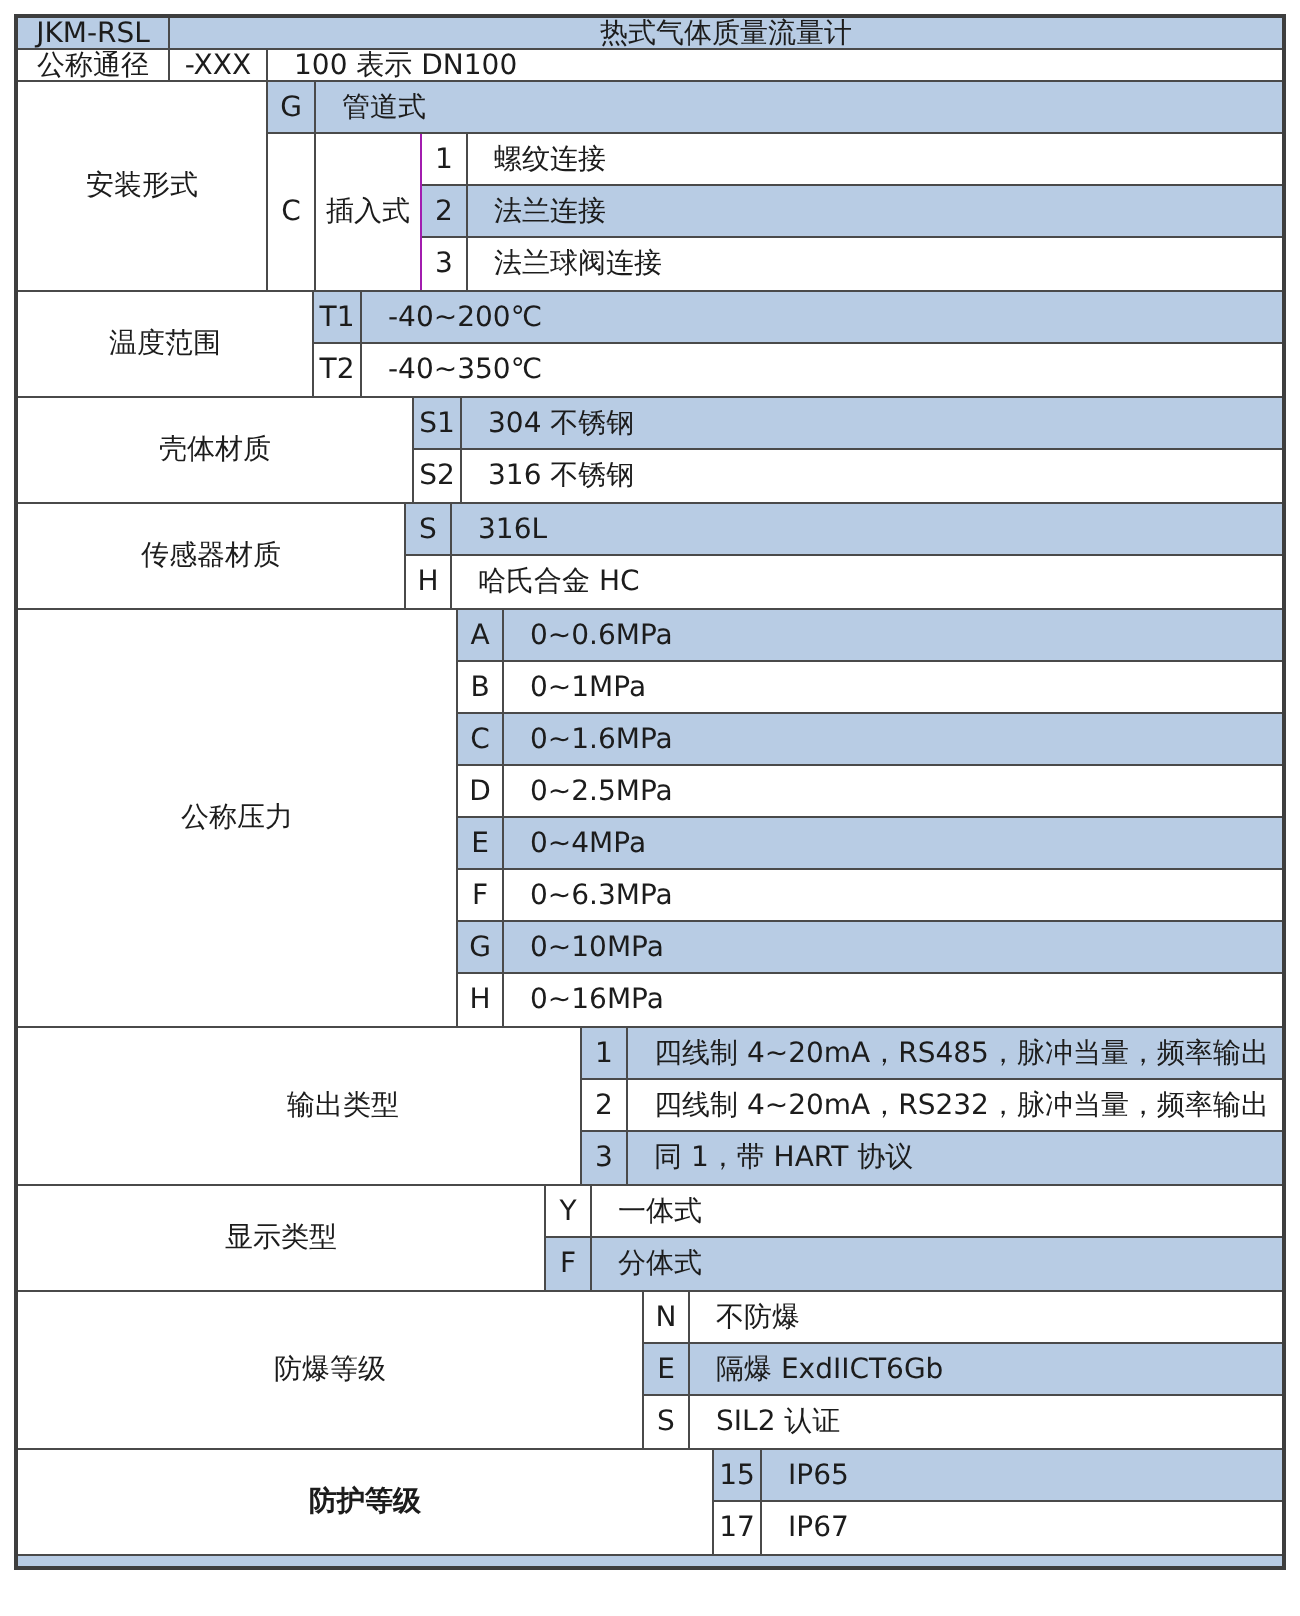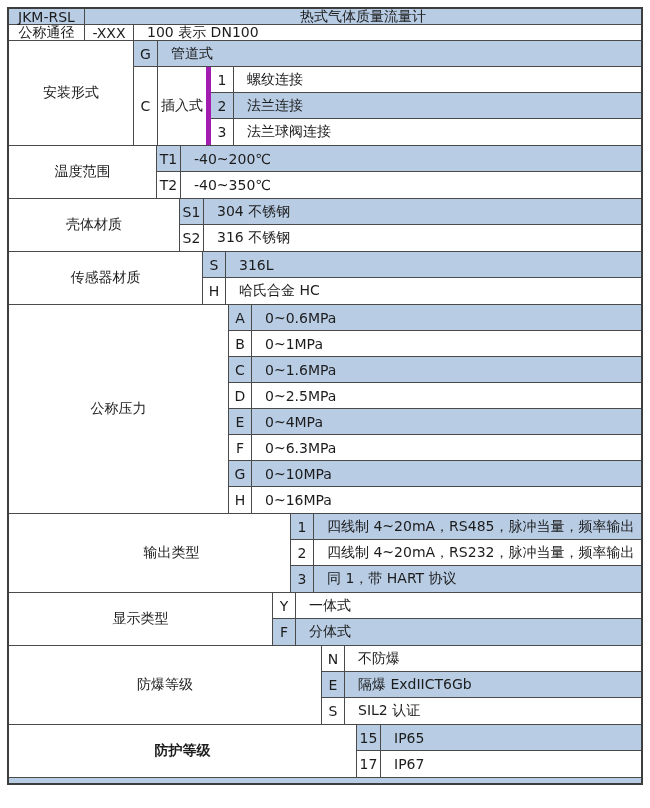--- a/index.html
+++ b/index.html
@@ -39,27 +39,27 @@
   .dsc {
     flex: 1; display: flex; align-items: center;
     padding-left: 13px; min-width: 0; white-space: nowrap; overflow: hidden;
   }
   .dsc.ctr { justify-content: center; padding-left: 0; }
   .hl { background: #b8cce4; }
   .ins { display: flex; flex-shrink: 0; }
   .insName {
     width: 53px; flex-shrink: 0;
     display: flex; align-items: center; justify-content: center;
-    border-right: 5px solid #a21caf;
+    border-right: 1px solid #a21caf;
   }
   
   .wA { width: 76px; }
   .wB { width: 125px; }
   .wC { width: 148px; }
-  .wD { width: 171px; }
+  .wD { width: 198px; }
   .wE { width: 194px; }
   .wF { width: 220px; }
   .wG { width: 282px; padding-left: 44px; }
   .wH { width: 264px; }
   .wI { width: 313px; }
   .wJ { width: 348px; font-weight: bold; }
   .strip { height: 5px; }
 </style>
 </head>
 <body>

